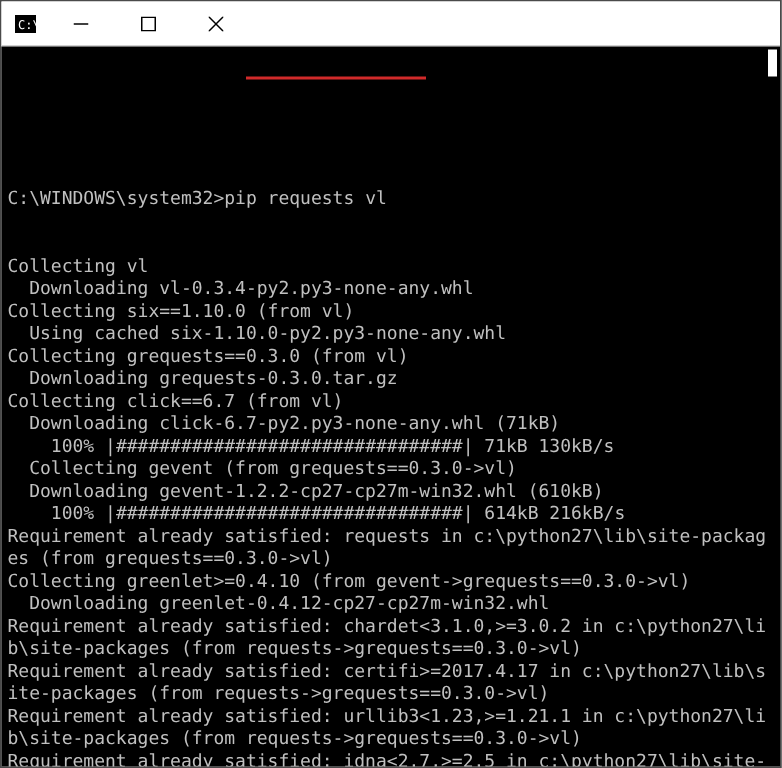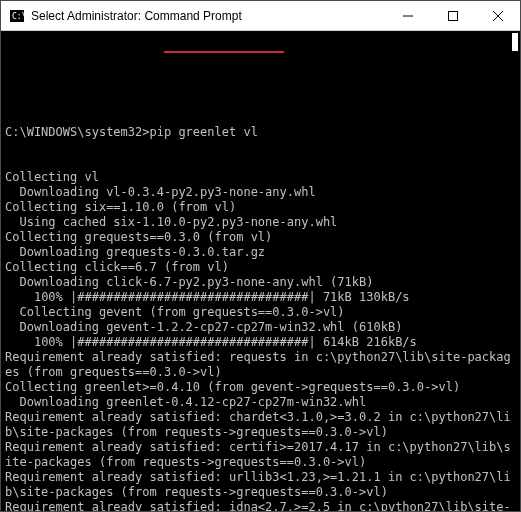--- a/index.html
+++ b/index.html
@@ -85,21 +85,20 @@
 
 <div class="window">
 
   <div class="titlebar">
     <span class="title-icon">
       <svg width="14" height="12" viewBox="0 0 14 12">
         <rect x="0" y="0" width="14" height="12" fill="#000"></rect>
         <text x="2" y="9" font-size="8" fill="#fff" font-family="monospace">C:\</text>
       </svg>
     </span>
-    <span class="title-text">Select Administrator: Command Prompt</span>
     <div class="win-controls">
       <button class="win-btn">
         <svg width="10" height="10" viewBox="0 0 10 10">
             <line x1="0" y1="5" x2="10" y2="5" stroke="#000" stroke-width="1"></line>
           </svg>
       </button>
       <button class="win-btn">
         <svg width="10" height="10" viewBox="0 0 10 10">
             <rect x="0.5" y="0.5" width="9" height="9" fill="none" stroke="#000" stroke-width="1"></rect>
           </svg>
@@ -109,18 +108,18 @@
             <line x1="0" y1="0" x2="10" y2="10" stroke="#000" stroke-width="1"></line>
             <line x1="10" y1="0" x2="0" y2="10" stroke="#000" stroke-width="1"></line>
           </svg>
       </button>
     </div>
   </div>
 
   <div class="terminal">
     <div class="scrollbar-hint"></div>
     <span class="line"> </span>
-    <span class="line"><span>C:\WINDOWS\system32&gt;</span><span>pip greenlet vl</span></span>
+    <span class="line"><span>C:\WINDOWS\system32&gt;</span><span>pip requests vl</span></span>
     <div id="output-lines"><span class="line">Collecting vl</span><span class="line">  Downloading vl-0.3.4-py2.py3-none-any.whl</span><span class="line">Collecting six==1.10.0 (from vl)</span><span class="line">  Using cached six-1.10.0-py2.py3-none-any.whl</span><span class="line">Collecting grequests==0.3.0 (from vl)</span><span class="line">  Downloading grequests-0.3.0.tar.gz</span><span class="line">Collecting click==6.7 (from vl)</span><span class="line">  Downloading click-6.7-py2.py3-none-any.whl (71kB)</span><span class="line">    100% |################################| 71kB 130kB/s</span><span class="line">  Collecting gevent (from grequests==0.3.0-&gt;vl)</span><span class="line">  Downloading gevent-1.2.2-cp27-cp27m-win32.whl (610kB)</span><span class="line">    100% |################################| 614kB 216kB/s</span><span class="line">Requirement already satisfied: requests in c:\python27\lib\site-packages (from grequests==0.3.0-&gt;vl)</span><span class="line">Collecting greenlet&gt;=0.4.10 (from gevent-&gt;grequests==0.3.0-&gt;vl)</span><span class="line">  Downloading greenlet-0.4.12-cp27-cp27m-win32.whl</span><span class="line">Requirement already satisfied: chardet&lt;3.1.0,&gt;=3.0.2 in c:\python27\lib\site-packages (from requests-&gt;grequests==0.3.0-&gt;vl)</span><span class="line">Requirement already satisfied: certifi&gt;=2017.4.17 in c:\python27\lib\site-packages (from requests-&gt;grequests==0.3.0-&gt;vl)</span><span class="line">Requirement already satisfied: urllib3&lt;1.23,&gt;=1.21.1 in c:\python27\lib\site-packages (from requests-&gt;grequests==0.3.0-&gt;vl)</span><span class="line">Requirement already satisfied: idna&lt;2.7,&gt;=2.5 in c:\python27\lib\site-packages (from requests-&gt;grequests==0.3.0-&gt;vl)</span></div>
     <div class="underline" style="left: 163px; top: 20px; width: 120px;"></div>
   </div>
 
 </div>
 
 </body></html>

